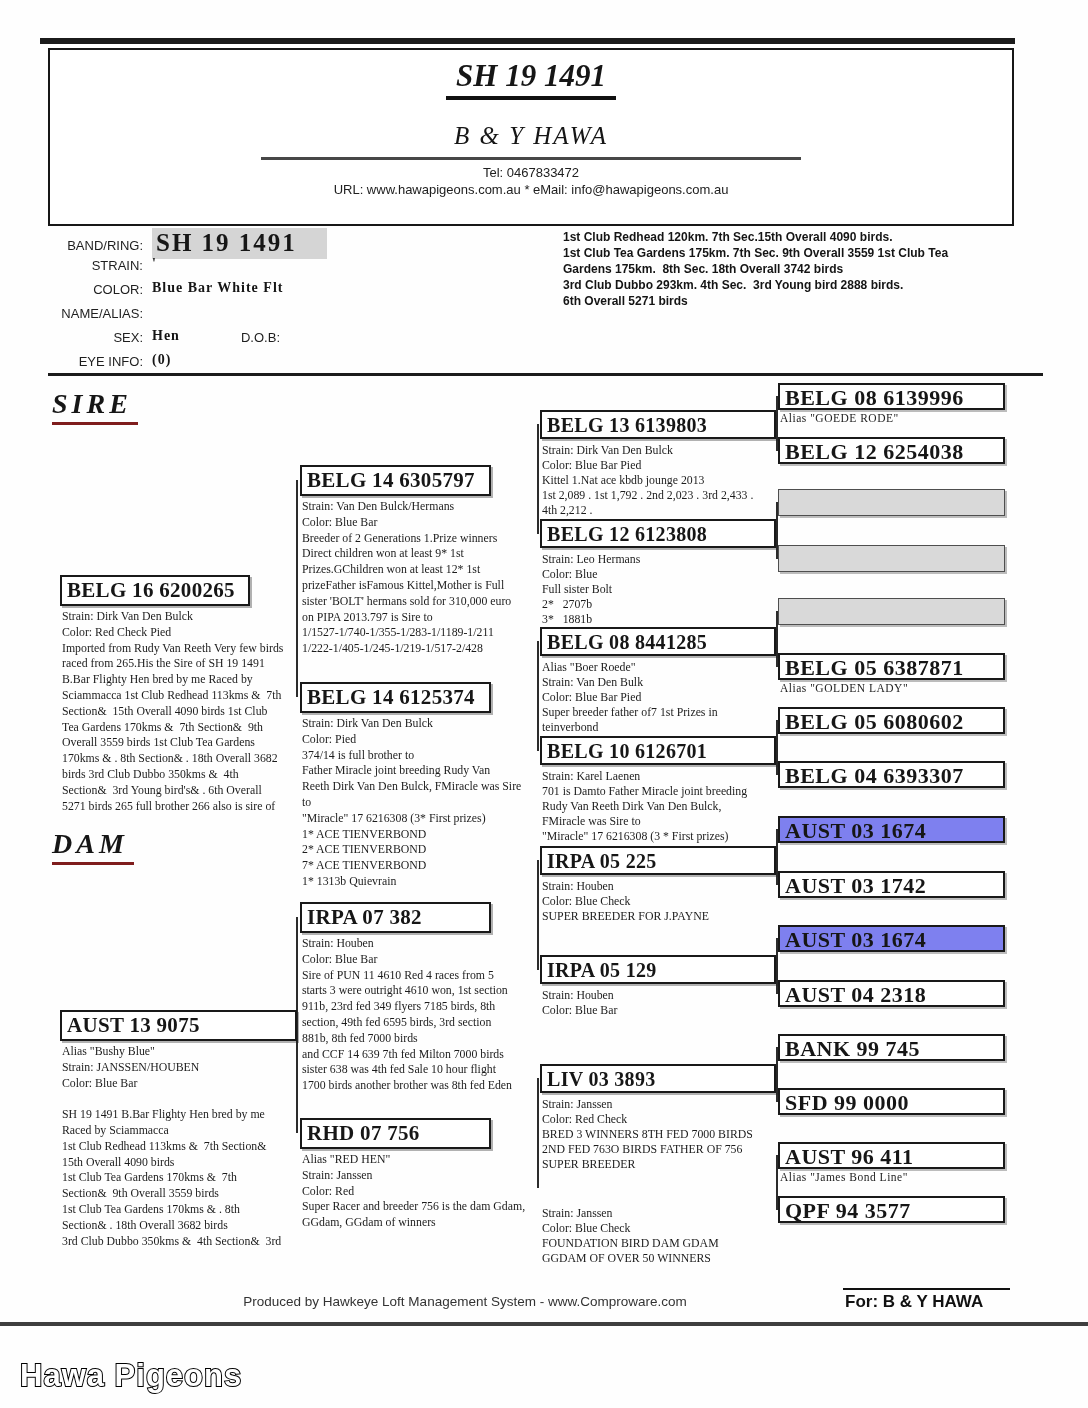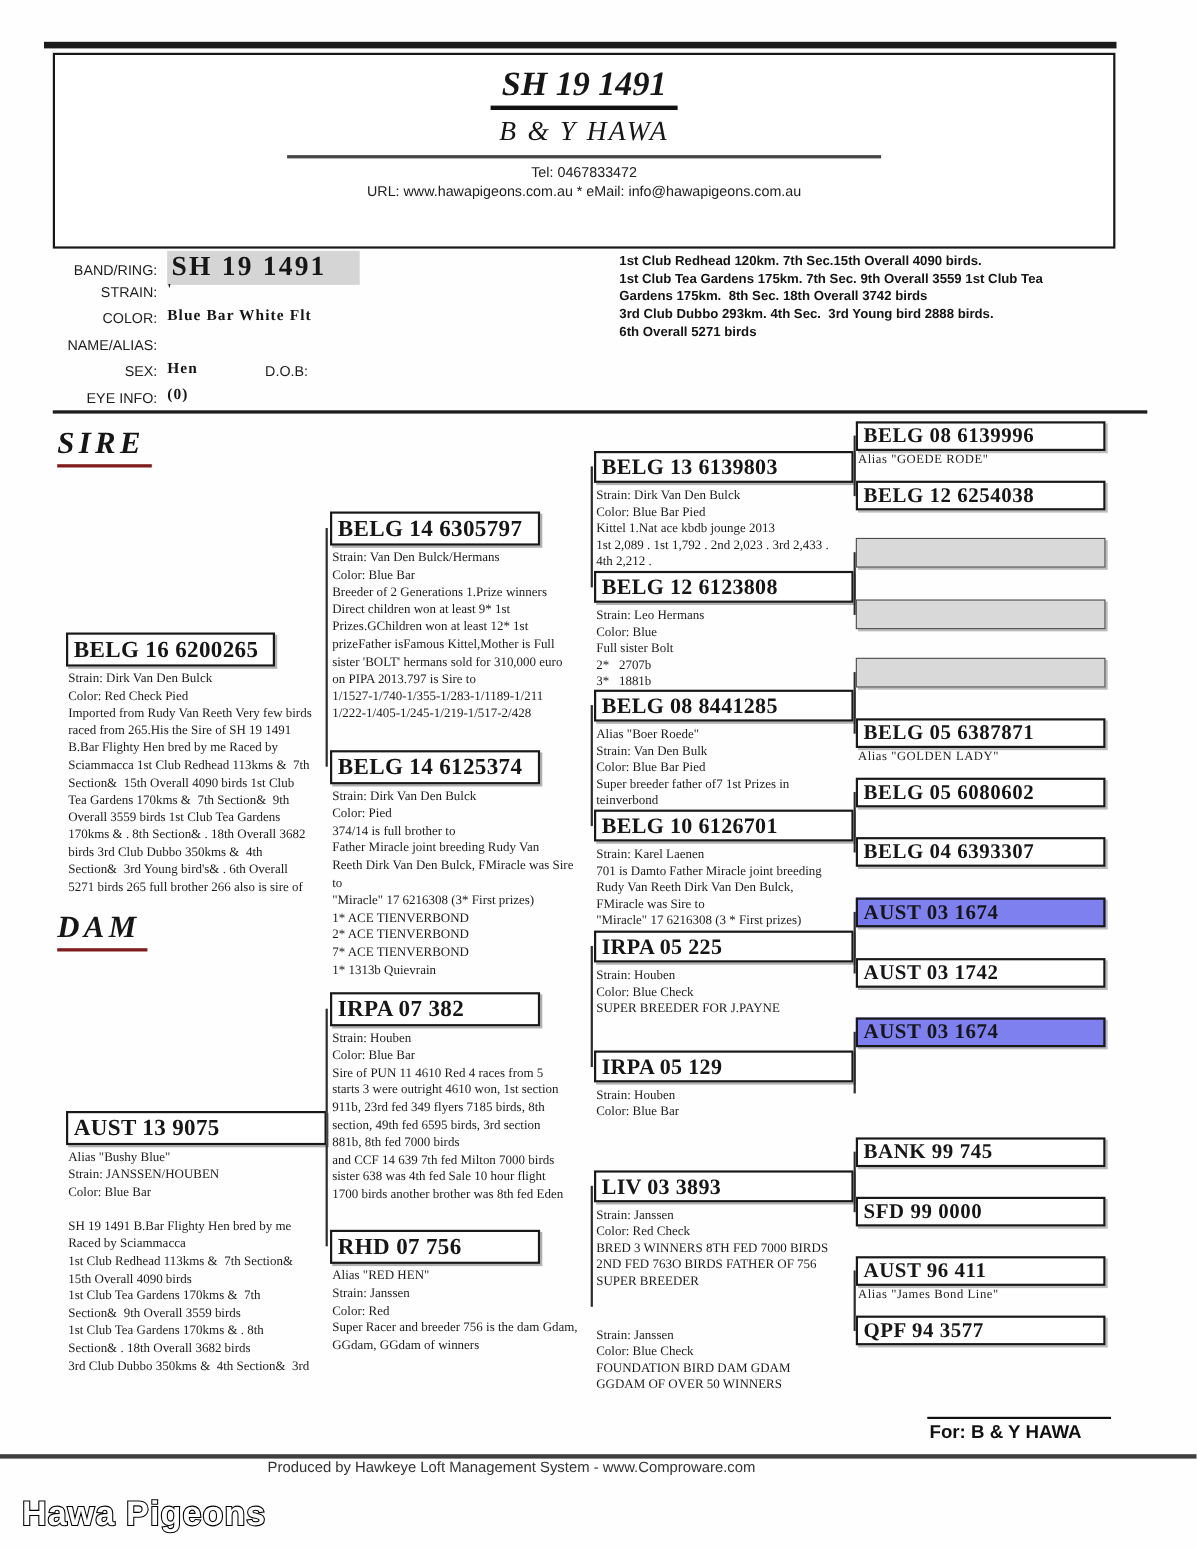--- a/index.html
+++ b/index.html
@@ -2,45 +2,45 @@
 <html style="--highlight-blue: #7e80ef; --placeholder-gray: #d9d9d9; --band-highlight: #d5d5d5;"><head>
 <meta charset="utf-8">
 <style>
   html,body{margin:0;padding:0;background:#fff;}
   #page{position:relative;width:1088px;height:1408px;background:#fefefe;overflow:hidden;
         font-family:"Liberation Serif",serif;color:#161616;}
   
   #hdr-bar{position:absolute;left:40px;top:38px;width:975px;height:6px;background:#1b1b1b;}
   #hdr-box{position:absolute;left:48px;top:48px;width:962px;height:174px;border:2px solid #171717;background:#fff;text-align:center;}
   #hdr-band{display:inline-block;margin-top:8px;font:bold italic 31px "Liberation Serif",serif;border-bottom:4px solid #111;padding:0 10px 2px;}
-  #hdr-loft{font:italic 25px "Liberation Serif",serif;margin-top:6px;letter-spacing:2px;}
+  #hdr-loft{font:italic 25px "Liberation Serif",serif;margin-top:22px;letter-spacing:2px;}
   #hdr-rule{width:540px;height:3px;background:#474747;margin:7px auto 5px;}
   #hdr-tel,#hdr-url{font:13px "Liberation Sans",sans-serif;color:#202020;margin-top:2px;}
   
   .ilabel{position:absolute;left:38px;width:105px;text-align:right;font:13px "Liberation Sans",sans-serif;color:#1e1e1e;white-space:nowrap;}
   .ival{position:absolute;left:152px;font:bold 14px "Liberation Serif",serif;letter-spacing:1px;white-space:nowrap;}
   #band-val{top:228px;font-size:25px;background:var(--band-highlight,#d5d5d5);padding:1px 30px 2px 4px;letter-spacing:2px;}
   #ach{position:absolute;left:563px;top:229px;width:448px;font:bold 12px "Liberation Sans",sans-serif;line-height:16px;white-space:pre-wrap;color:#141414;}
   #divider{position:absolute;left:48px;top:373px;width:995px;height:3px;background:#1c1c1c;}
   .sect{position:absolute;left:52px;font:600 italic 28px "Liberation Serif",serif;letter-spacing:4px;border-bottom:3px solid #7f1d1d;padding:0 6px 2px 0;}
   
   .tb{position:absolute;box-sizing:border-box;border:2px solid #191919;background:#fff;
       font:bold 21px "Liberation Serif",serif;line-height:1;padding:3px 5px 0;height:31px;
       white-space:nowrap;letter-spacing:.3px;box-shadow:2px 2px 0 rgba(35,35,35,.35);}
   .g1,.g2{width:191px;}
   .g3{width:236px;font-size:20px;height:29px;}
-  .g4{left:778px;width:227px;font-size:19px;height:27px;padding-top:2px;letter-spacing:.5px;box-shadow:2px 2px 0 rgba(35,35,35,.3);}
+  .g4{left:778px;width:227px;font-size:22px;height:27px;padding-top:2px;letter-spacing:.5px;box-shadow:2px 2px 0 rgba(35,35,35,.3);}
   .g4.gray{background:var(--placeholder-gray,#d9d9d9);border:1px solid #4e4e4e;}
   .g4.blue{background:var(--highlight-blue,#7e80ef);}
   .det{position:absolute;font:11.8px "Liberation Serif",serif;line-height:15.8px;color:#1c1c1c;white-space:pre-wrap;}
   .det.g3d{line-height:15px;width:238px;left:542px;}
   .alias{position:absolute;left:780px;font:11.5px "Liberation Serif",serif;letter-spacing:.5px;color:#222;}
   .vl{position:absolute;width:2px;background:#2c2c2c;}
   
-  #produced{position:absolute;left:180px;top:1294px;width:570px;text-align:center;font:13.5px "Liberation Sans",sans-serif;color:#333;margin-top:32px;}
+  #produced{position:absolute;left:180px;top:1294px;width:570px;text-align:center;font:13.5px "Liberation Sans",sans-serif;color:#333;}
   #for-line{position:absolute;left:843px;top:1288px;width:167px;height:2px;background:#111;}
   #for-text{position:absolute;left:845px;top:1292px;font:bold 17px "Liberation Sans",sans-serif;color:#111;}
   #bottom-rule{position:absolute;left:0;top:1322px;width:1088px;height:4px;background:#3f3f3f;}
   #watermark{position:absolute;left:20px;top:1358px;font:bold 31px "Liberation Sans",sans-serif;color:#fff;
              -webkit-text-stroke:2px #000;paint-order:stroke fill;letter-spacing:1px;}
 </style>
 </head>
 <body>
 
 <div id="page">
@@ -214,20 +214,21 @@
   <div class="tb g4 gray" style="top:489px"></div>
   <div class="tb g4 gray" style="top:545px"></div>
   <div class="tb g4 gray" style="top:598px"></div>
   <div class="tb g4" style="top:653px">BELG 05 6387871</div>
   <div class="alias" style="top:682px">Alias "GOLDEN LADY"</div>
   <div class="tb g4" style="top:707px">BELG 05 6080602</div>
   <div class="tb g4" style="top:761px">BELG 04 6393307</div>
   <div class="tb g4 blue" style="top:816px">AUST 03 1674</div>
   <div class="tb g4" style="top:871px">AUST 03 1742</div>
   <div class="tb g4 blue" style="top:925px">AUST 03 1674</div>
+  <div class="tb g4" style="top:980px">AUST 04 2318</div>
   <div class="tb g4" style="top:1034px">BANK 99 745</div>
   <div class="tb g4" style="top:1088px">SFD 99 0000</div>
   <div class="tb g4" style="top:1142px">AUST 96 411</div>
   <div class="alias" style="top:1171px">Alias "James Bond Line"</div>
   <div class="tb g4" style="top:1196px">QPF 94 3577</div>
 
   <div id="produced">Produced by  Hawkeye Loft Management System - www.Comproware.com</div>
   <div id="for-line"></div>
   <div id="for-text">For: B &amp; Y HAWA</div>
   <div id="bottom-rule"></div>

